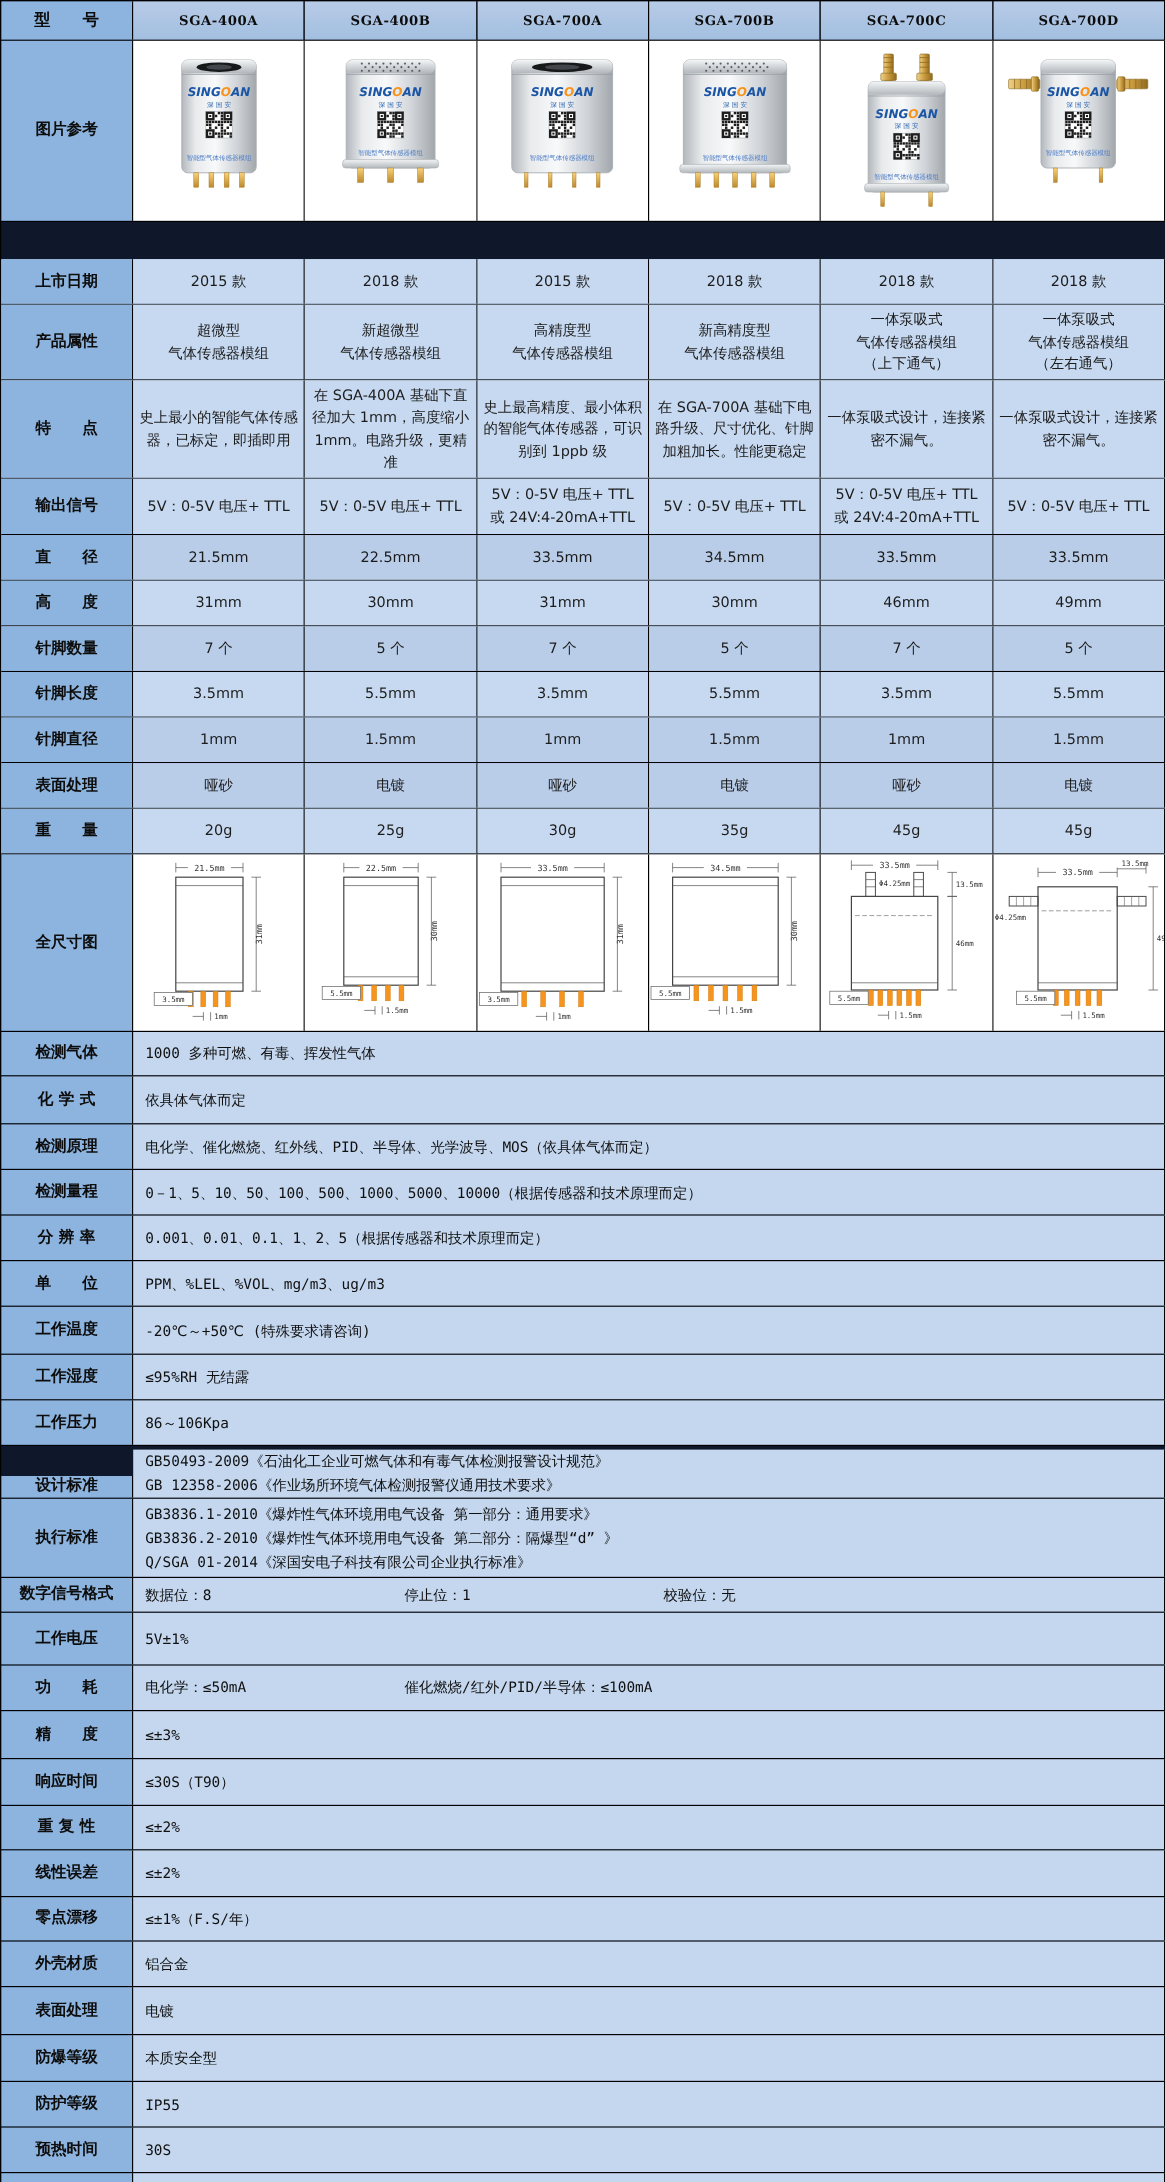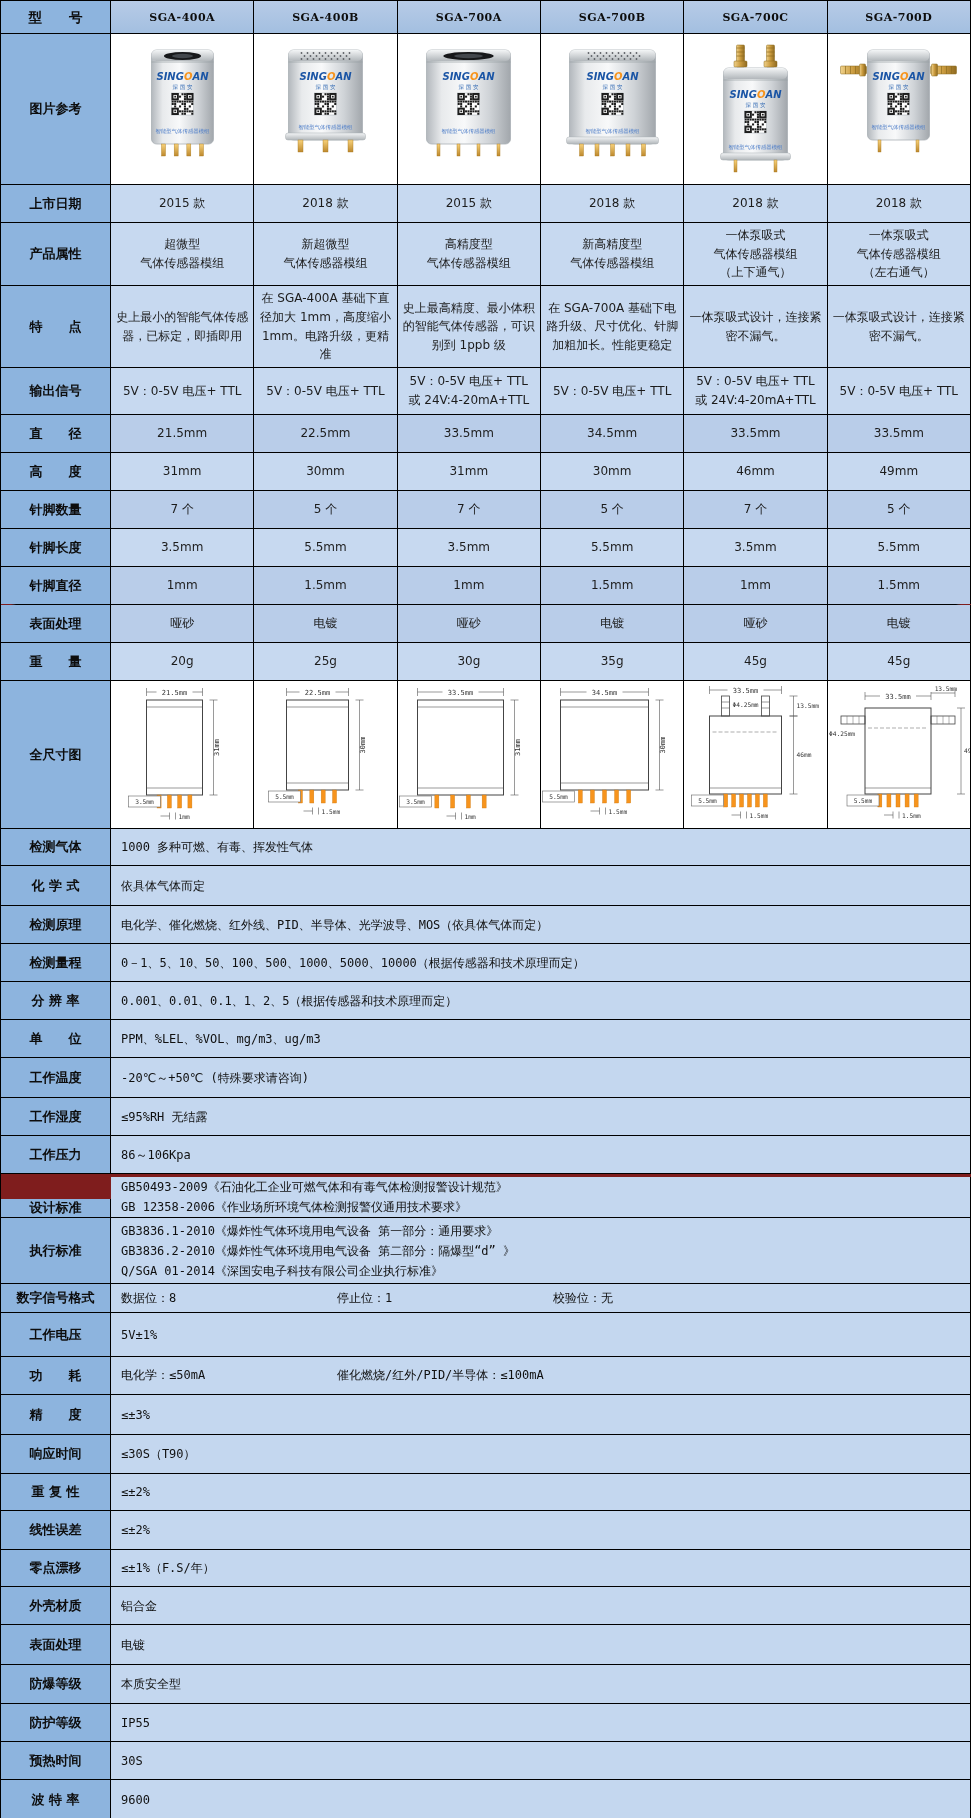--- a/index.html
+++ b/index.html
@@ -1,17 +1,17 @@
 <!DOCTYPE html>
 <html><head>
 <meta charset="utf-8">
 <style>
   html,body{margin:0;padding:0;background:#fff;}
   body{font-family:"DejaVu Sans","Liberation Sans",sans-serif;-webkit-font-smoothing:antialiased;}
-  .sheet{width:971px;height:1819px;box-sizing:border-box;border-top:1px solid #000;border-left:1px solid #000;background:#7f1d1d;overflow:hidden;}
+  .sheet{width:971px;height:1819px;box-sizing:border-box;border-top:1px solid #000;border-left:1px solid #000;background:#0f172a;overflow:hidden;}
   .c-row{display:flex;box-sizing:border-box;border-bottom:1px solid #000;width:100%;}
   .lcell{flex:0 0 110px;width:110px;box-sizing:border-box;border-right:1px solid #000;background:#8db4de;
          display:flex;align-items:center;justify-content:center;text-align:center;
          font-weight:bold;font-size:13px;color:#0d0d0d;line-height:1.35;padding:0 2px;}
   .mcell{flex:1 1 0;box-sizing:border-box;border-right:1px solid #000;display:flex;flex-direction:column;
          align-items:center;justify-content:center;text-align:center;overflow:hidden;}
   .mhdr{background:linear-gradient(180deg,#b7cbe7 0%,#a3bfe0 100%);font-family:"DejaVu Serif","Liberation Serif",serif;
         font-weight:bold;font-size:11px;letter-spacing:0.5px;color:#0d0d0d;}
   .hlabel{font-size:13.5px;}
   .photo{background:#ffffff;justify-content:center;align-items:center;}
@@ -488,21 +488,21 @@
             <rect x="77.97777777777779" y="61.81111111111111" width="1.7111111111111112" height="1.7111111111111112" fill="#1d1d1d"></rect>
             <rect x="60.5" y="73.66666666666667" width="7.333333333333334" height="7.333333333333334" fill="#1d1d1d"></rect>
             <rect x="62.455555555555556" y="75.62222222222223" width="3.4222222222222225" height="3.4222222222222225" fill="#fff"></rect>
             <rect x="63.31111111111111" y="76.47777777777779" width="1.7111111111111112" height="1.7111111111111112" fill="#1d1d1d"></rect>
             <text x="71.5" y="95" text-anchor="middle" font-size="5.4" fill="#4a7bc8" font-family="DejaVu Sans, sans-serif">智能型气体传感器模组</text>
             <rect x="51" y="106" width="3" height="12" fill="url(#ggold)" stroke="#a8791f" stroke-width="0.4"></rect>
             <rect x="89" y="106" width="3" height="12" fill="url(#ggold)" stroke="#a8791f" stroke-width="0.4"></rect>
           </svg>
         </div>
       </div>
-      <div class="c-row ra" style="height: 38px;">
+      <div class="c-row ra" style="height: 38px; margin-top: 31px;">
         <div class="lcell">上市日期</div>
         <div class="mcell val">2015 款</div>
         <div class="mcell val">2018 款</div>
         <div class="mcell val">2015 款</div>
         <div class="mcell val">2018 款</div>
         <div class="mcell val">2018 款</div>
         <div class="mcell val">2018 款</div>
       </div>
       <div class="c-row ra" style="height: 63px;">
         <div class="lcell">产品属性</div>
@@ -586,21 +586,21 @@
       </div>
       <div class="c-row ra" style="height: 38px;">
         <div class="lcell">针脚长度</div>
         <div class="mcell val">3.5mm</div>
         <div class="mcell val">5.5mm</div>
         <div class="mcell val">3.5mm</div>
         <div class="mcell val">5.5mm</div>
         <div class="mcell val">3.5mm</div>
         <div class="mcell val">5.5mm</div>
       </div>
-      <div class="c-row rb" style="height: 38px; border-radius: 15px;">
+      <div class="c-row rb" style="height: 38px;">
         <div class="lcell">针脚直径</div>
         <div class="mcell val">1mm</div>
         <div class="mcell val">1.5mm</div>
         <div class="mcell val">1mm</div>
         <div class="mcell val">1.5mm</div>
         <div class="mcell val">1mm</div>
         <div class="mcell val">1.5mm</div>
       </div>
       <div class="c-row rb" style="height: 38px;">
         <div class="lcell">表面处理</div>

